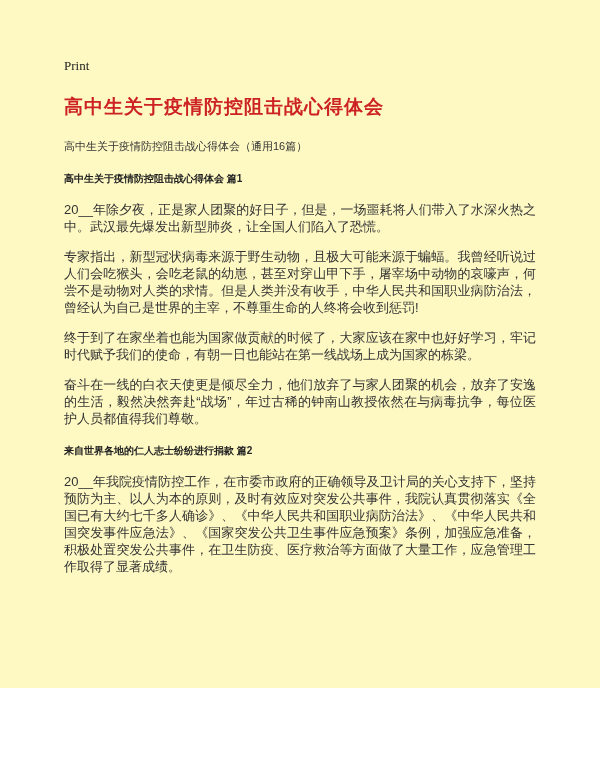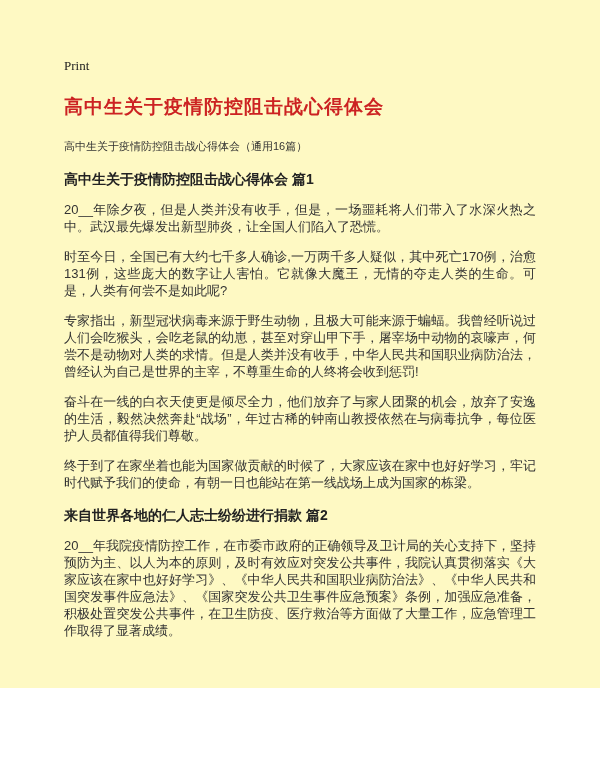--- a/index.html
+++ b/index.html
@@ -41,21 +41,21 @@
     font-family: "Liberation Sans", sans-serif;
   }
   .doc-subtitle {
     font-size: 11px;
     line-height: 17px;
     font-weight: normal;
     margin: 19px 0 0 0;
     color: #333333;
   }
   .section-heading {
-    font-size: 14px;
+    font-size: 10px;
     line-height: 18px;
     font-weight: bold;
     margin: 15px 0 0 0;
     color: #222222;
   }
   .body-para {
     font-size: 13px;
     line-height: 17px;
     text-align: justify;
     word-break: break-all;
@@ -72,23 +72,22 @@
 <div class="page">
 
   <a class="print-link">Print</a>
 
   <h1 class="doc-title" style="color: rgb(204, 34, 34);">高中生关于疫情防控阻击战心得体会</h1>
 
   <p class="doc-subtitle">高中生关于疫情防控阻击战心得体会（通用16篇）</p>
 
   <h2 class="section-heading">高中生关于疫情防控阻击战心得体会 篇1</h2>
 
-  <p class="body-para">20__年除夕夜，但是人类并没有收手，但是，一场噩耗将人们带入了水深火热之中。武汉最先爆发出新型肺炎，让全国人们陷入了恐慌。</p>
-  <p class="body-para">时至今日，全国已有大约七千多人确诊,一万两千多人疑似，其中死亡170例，治愈131例，这些庞大的数字让人害怕。它就像大魔王，无情的夺走人类的生命。可是，人类有何尝不是如此呢?</p>
+  <p class="body-para">20__年除夕夜，正是家人团聚的好日子，但是，一场噩耗将人们带入了水深火热之中。武汉最先爆发出新型肺炎，让全国人们陷入了恐慌。</p>
   <p class="body-para">专家指出，新型冠状病毒来源于野生动物，且极大可能来源于蝙蝠。我曾经听说过人们会吃猴头，会吃老鼠的幼崽，甚至对穿山甲下手，屠宰场中动物的哀嚎声，何尝不是动物对人类的求情。但是人类并没有收手，中华人民共和国职业病防治法，曾经认为自己是世界的主宰，不尊重生命的人终将会收到惩罚!</p>
+  <p class="body-para">终于到了在家坐着也能为国家做贡献的时候了，大家应该在家中也好好学习，牢记时代赋予我们的使命，有朝一日也能站在第一线战场上成为国家的栋梁。</p>
   <p class="body-para">奋斗在一线的白衣天使更是倾尽全力，他们放弃了与家人团聚的机会，放弃了安逸的生活，毅然决然奔赴“战场”，年过古稀的钟南山教授依然在与病毒抗争，每位医护人员都值得我们尊敬。</p>
-  <p class="body-para">终于到了在家坐着也能为国家做贡献的时候了，大家应该在家中也好好学习，牢记时代赋予我们的使命，有朝一日也能站在第一线战场上成为国家的栋梁。</p>
 
   <h2 class="section-heading">来自世界各地的仁人志士纷纷进行捐款 篇2</h2>
 
-  <p class="body-para">20__年我院疫情防控工作，在市委市政府的正确领导及卫计局的关心支持下，坚持预防为主、以人为本的原则，及时有效应对突发公共事件，我院认真贯彻落实《大家应该在家中也好好学习》、《中华人民共和国职业病防治法》、《中华人民共和国突发事件应急法》、《国家突发公共卫生事件应急预案》条例，加强应急准备，积极处置突发公共事件，在卫生防疫、医疗救治等方面做了大量工作，应急管理工作取得了显著成绩。</p>
+  <p class="body-para">20__年我院疫情防控工作，在市委市政府的正确领导及卫计局的关心支持下，坚持预防为主、以人为本的原则，及时有效应对突发公共事件，我院认真贯彻落实《全国已有大约七千多人确诊》、《中华人民共和国职业病防治法》、《中华人民共和国突发事件应急法》、《国家突发公共卫生事件应急预案》条例，加强应急准备，积极处置突发公共事件，在卫生防疫、医疗救治等方面做了大量工作，应急管理工作取得了显著成绩。</p>
 
 </div>
 
 </body></html>

